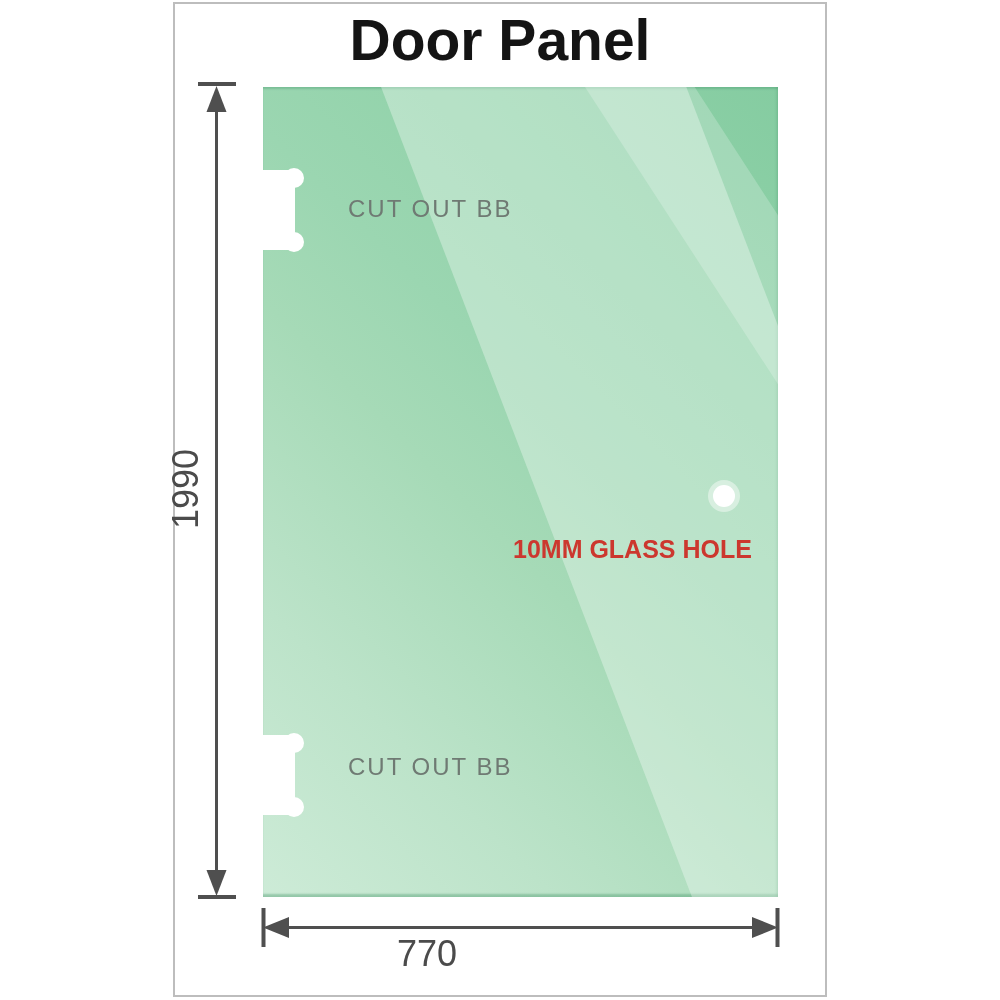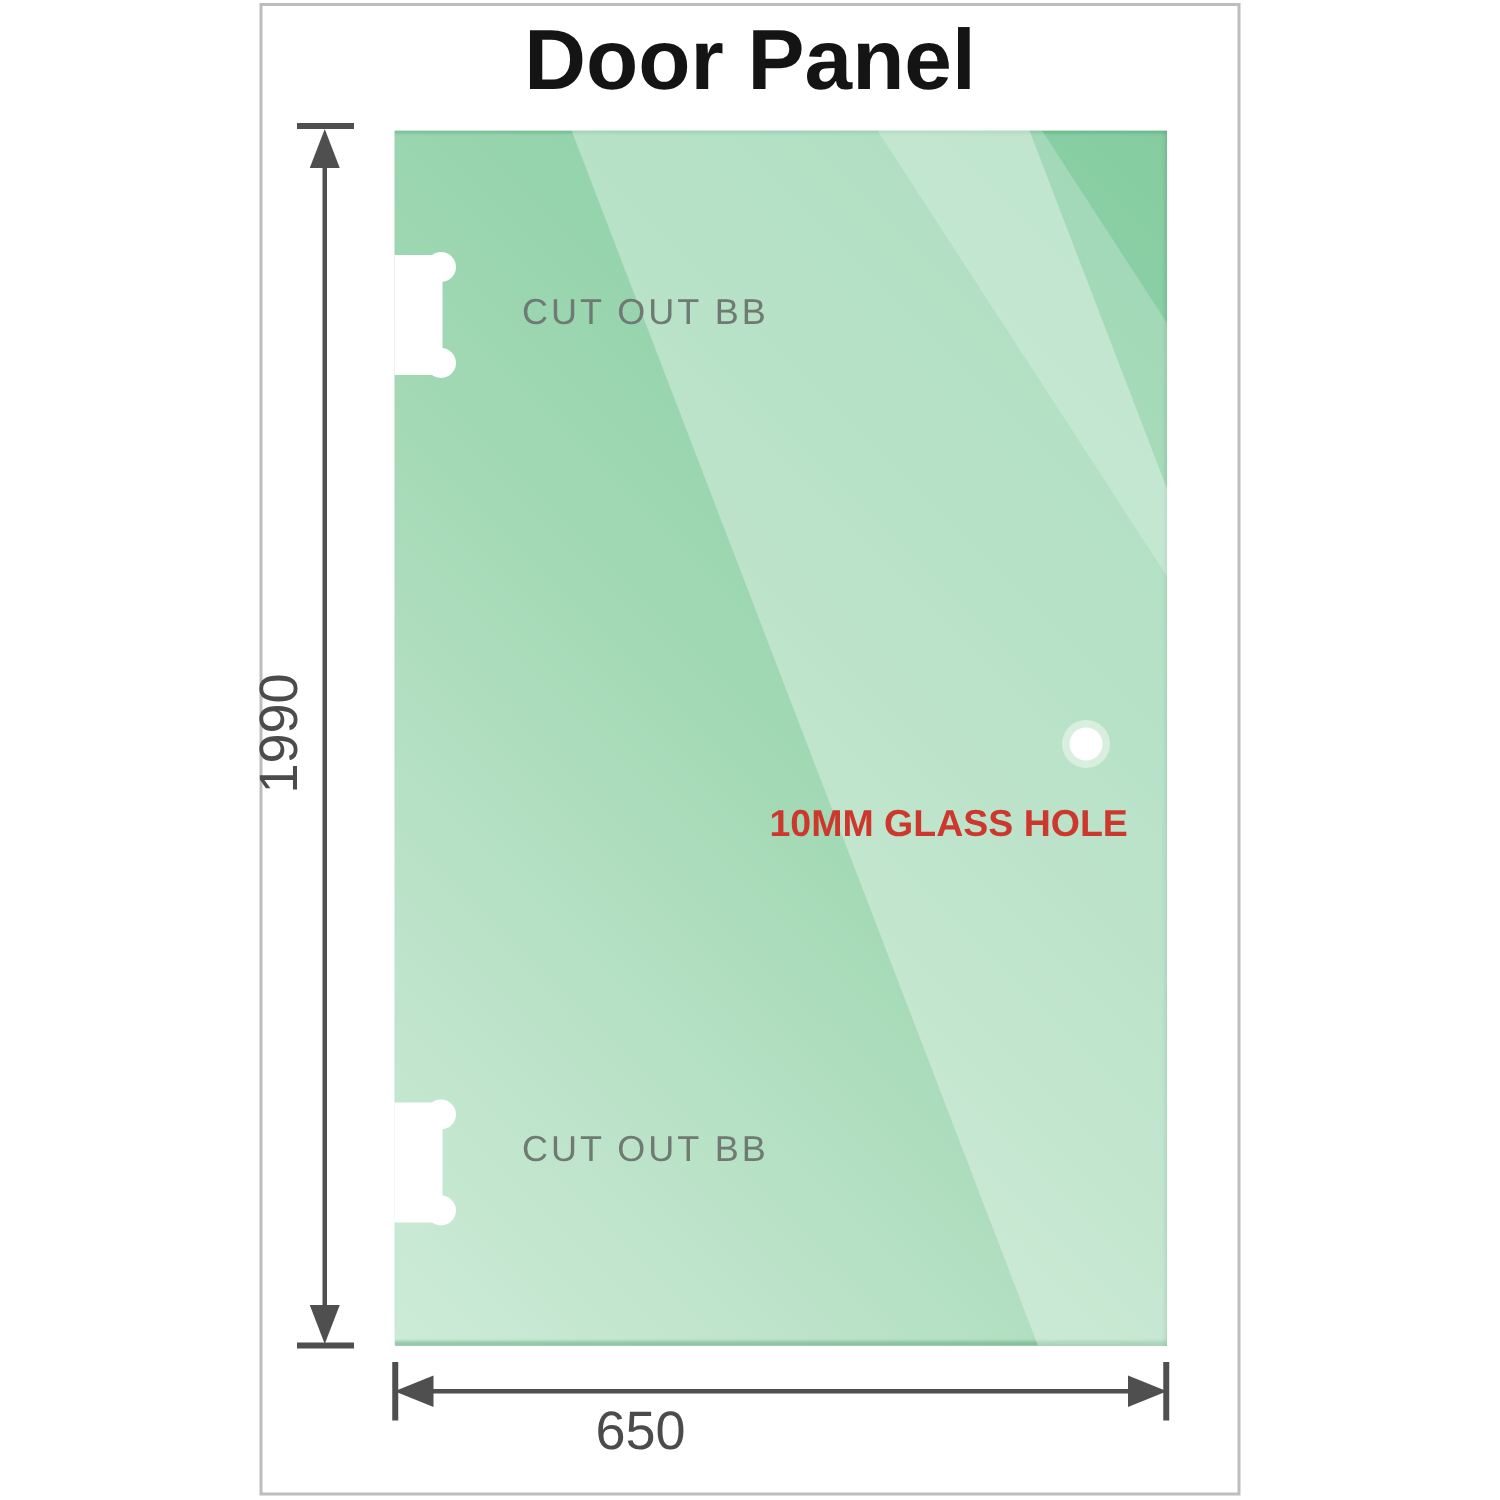--- a/index.html
+++ b/index.html
@@ -192,15 +192,15 @@
       <line x1="276" y1="927.5" x2="765" y2="927.5" stroke-width="3"></line>
       <polygon points="263,927.5 289,917 289,938" stroke="none"></polygon>
       <polygon points="778,927.5 752,917 752,938" stroke="none"></polygon>
       <line x1="263.5" y1="908" x2="263.5" y2="947" stroke-width="4"></line>
       <line x1="777.5" y1="908" x2="777.5" y2="947" stroke-width="4"></line>
     </g>
   </svg>
 
   <div class="dim-label dim-label-height">1990</div>
 
-  <div class="dim-label dim-label-width">650</div>
+  <div class="dim-label dim-label-width">770</div>
 
 </div>
 
 </body></html>

